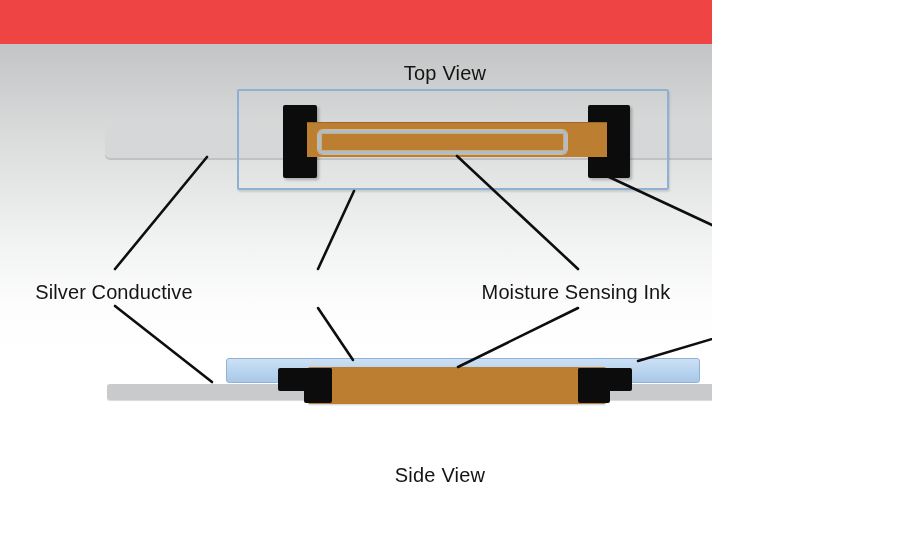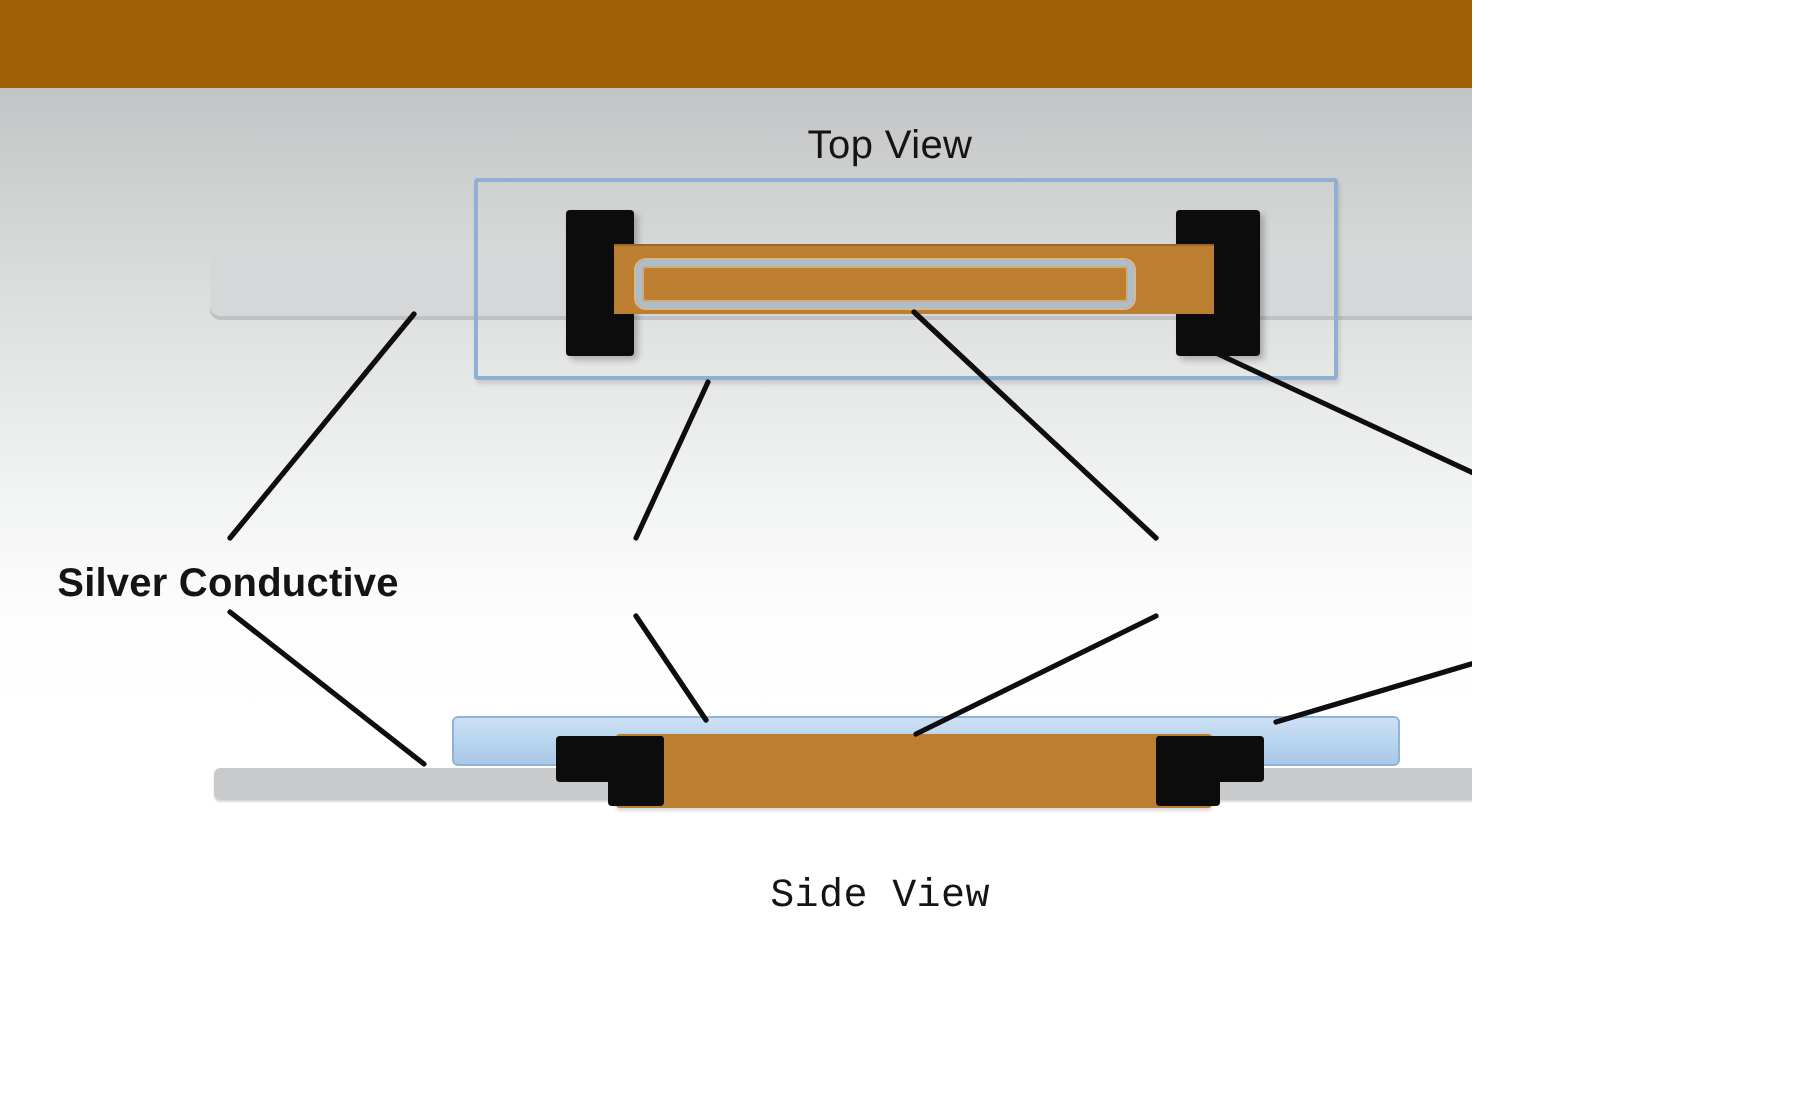--- a/index.html
+++ b/index.html
@@ -1,45 +1,44 @@
 <!DOCTYPE html>
 <html style="--bg-gray-top: #c3c4c5; --substrate-gray: #d6d7d8; --side-substrate-gray: #c9cacb; --carbon-black: #0c0c0c; --ink-brown: #bc7e30; --dielectric-blue: #b7d3ee; --dielectric-blue-edge: #8fb2d6; --boundary-blue: #8fb0d3; --electrode-outline: #aabecb; --line-black: #0e0e0e; --text-dark: #141414;"><head>
 <meta charset="utf-8">
 <style>
   html,body{margin:0;padding:0;background:#ffffff;}
   .canvas{
     position:relative;width:712px;height:550px;overflow:hidden;
-    background:#a16207;
+    background:#ef4444;
     font-family:"Liberation Sans", sans-serif;
     color:#141414;
-    padding-left:24px;
   }
   .bg{
     position:absolute;left:0;top:44px;width:900px;height:506px;
     background:linear-gradient(180deg,
       var(--bg-gray-top,#c3c4c5) 0%,
       #dcdddd 20%,
       #f2f3f3 40%,
       #fdfdfd 52%,
       #ffffff 62%);
   }
   .abs{position:absolute;box-sizing:border-box;}
   .title{
     position:absolute;transform:translateX(-50%);
     font-size:20px;line-height:21px;white-space:nowrap;
     color:var(--text-dark,#141414);letter-spacing:.2px;
   }
   .top-title{left:445px;top:63px;}
-  .side-title{left:440px;top:438px;font-family:Liberation Mono, monospace;}
+  .side-title{left:440px;top:465px;}
   .part-label{
     position:absolute;transform:translateX(-50%);top:281px;
     font-size:20px;line-height:22px;white-space:nowrap;
     color:var(--text-dark,#141414);letter-spacing:.1px;
   }
-  .lbl-silver{left:114px;font-weight:bold;}
+  .lbl-silver{left:114px;}
   .lbl-dielectric{left:315px;}
   .lbl-moisture{left:576px;}
   .lbl-carbon{left:798px;}
 
   
   .tv-substrate{
     left:105px;top:123px;width:744px;height:37px;z-index:1;
     background:var(--substrate-gray,#d6d7d8);border-radius:5px;
     box-shadow:inset 0 -2px 0 rgba(0,0,0,.10);
   }
@@ -106,20 +105,21 @@
     <line class="connector" x1="354" y1="191" x2="318" y2="269"></line>
     <line class="connector" x1="457" y1="156" x2="578" y2="269"></line>
     <line class="connector" x1="609" y1="177" x2="802" y2="267"></line>
     <line class="connector" x1="115" y1="306" x2="212" y2="382"></line>
     <line class="connector" x1="318" y1="308" x2="353" y2="360"></line>
     <line class="connector" x1="578" y1="308" x2="458" y2="367"></line>
     <line class="connector" x1="813" y1="309" x2="638" y2="361"></line>
   </svg>
 
   <div class="part-label lbl-silver">Silver Conductive</div>
+  <div class="part-label lbl-moisture">Moisture Sensing Ink</div>
 
   <div class="abs sv-substrate"></div>
   <div class="abs sv-dielectric"></div>
   <div class="abs ink sv-ink"></div>
   <div class="abs carbon sv-c sv-carbon-left-a"></div>
   <div class="abs carbon sv-c sv-carbon-left-b"></div>
   <div class="abs carbon sv-c sv-carbon-right-a"></div>
   <div class="abs carbon sv-c sv-carbon-right-b"></div>
   <div class="title side-title">Side View</div>
 

